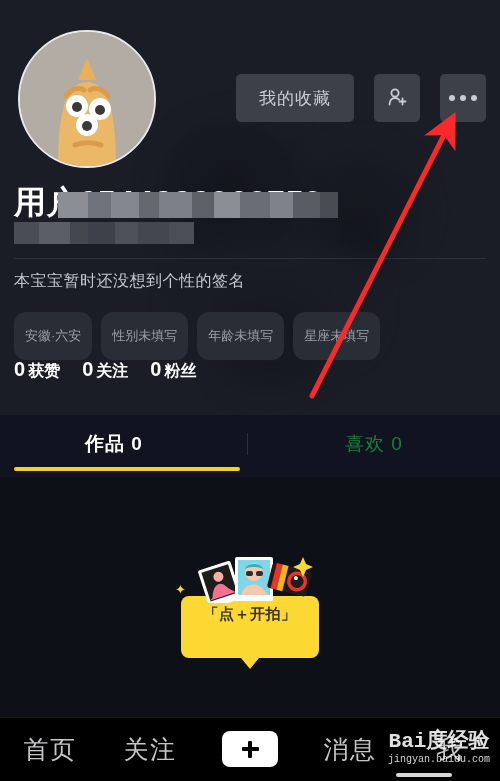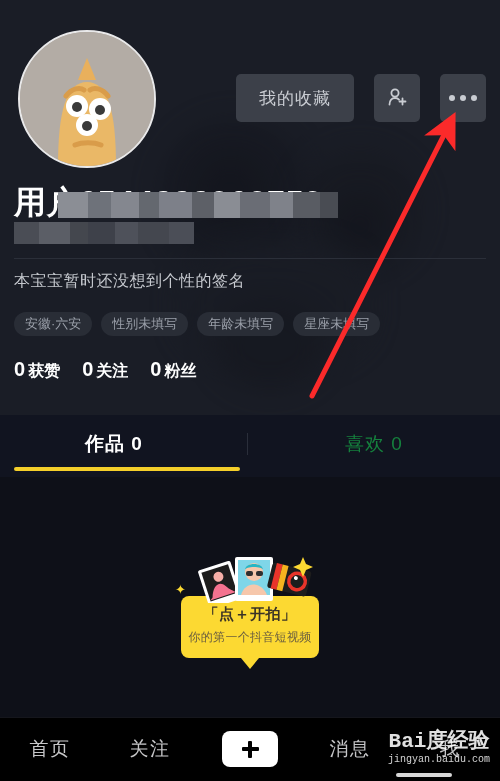--- a/index.html
+++ b/index.html
@@ -83,21 +83,21 @@
     font-size:16px;color:#c6c9cf;letter-spacing:.5px;
   }
 
   .tags{
     position:absolute;left:14px;top:312px;
     display:flex;gap:9px;
   }
   .tag{
     background:#292d36;color:#9ba0aa;
     border-radius:12px;height:24px;line-height:24px;
-    padding:0 11px;font-size:13px;white-space:nowrap;
+    padding:12px 11px;font-size:13px;white-space:nowrap;
   }
 
   .stats{
     position:absolute;left:14px;top:358px;
     display:flex;align-items:baseline;gap:22px;
     color:#ffffff;
   }
   .stat{display:flex;align-items:baseline;}
   .stat .num{font-size:20px;font-weight:700;letter-spacing:0;}
   .stat .lbl{font-size:16px;font-weight:700;margin-left:3px;}
@@ -147,21 +147,21 @@
   .st1{left:-6px;top:28px;font-size:13px;}
 
   
   .nav{
     position:absolute;left:0;bottom:0;width:500px;height:64px;
     background:#000000;
     display:flex;align-items:center;
   }
   .nav-sep{position:absolute;left:0;top:0;width:100%;height:1px;background:#15161c;}
   .nav-item{
-    flex:1;text-align:center;color:#c6c6c8;font-size:19px;letter-spacing:1.5px;
+    flex:1;text-align:center;color:#c6c6c8;font-size:25px;letter-spacing:1.5px;
   }
   .nav-plus-wrap{flex:1;display:flex;justify-content:center;align-items:center;}
   .nav-plus{
     position:relative;width:56px;height:36px;border-radius:8px;background:#ffffff;
     display:flex;align-items:center;justify-content:center;
   }
   .nav-plus::before,.nav-plus::after{
     content:"";position:absolute;top:0;width:56px;height:36px;border-radius:8px;
   }
   .nav-plus::before{left:-4px;background:#22e3dc;z-index:-1;}
@@ -334,21 +334,20 @@
         <circle cx="116" cy="25" r="6.5" fill="#1d1d1d"></circle>
         <circle cx="114" cy="22" r="2" fill="#ffffff"></circle>
       </g>
       <path d="M130 4 l3 7 7 3 -7 3 -3 7 -3 -7 -7 -3 7 -3 z" fill="#fcd932" transform="translate(-8,-2)"></path>
     </svg>
     <span class="star st1">✦</span>
   </div>
 
   <div class="empty-card">
     <div class="card-title">「点＋开拍」</div>
-    <div class="card-sub">你的第一个抖音短视频</div>
     <div class="arrow-down"></div>
   </div>
 
   <div class="nav">
     <div class="nav-sep"></div>
     <div class="nav-item">首页</div>
     <div class="nav-item">关注</div>
     <div class="nav-plus-wrap">
       <div class="nav-plus">
         <span class="plus-glyph"></span>

